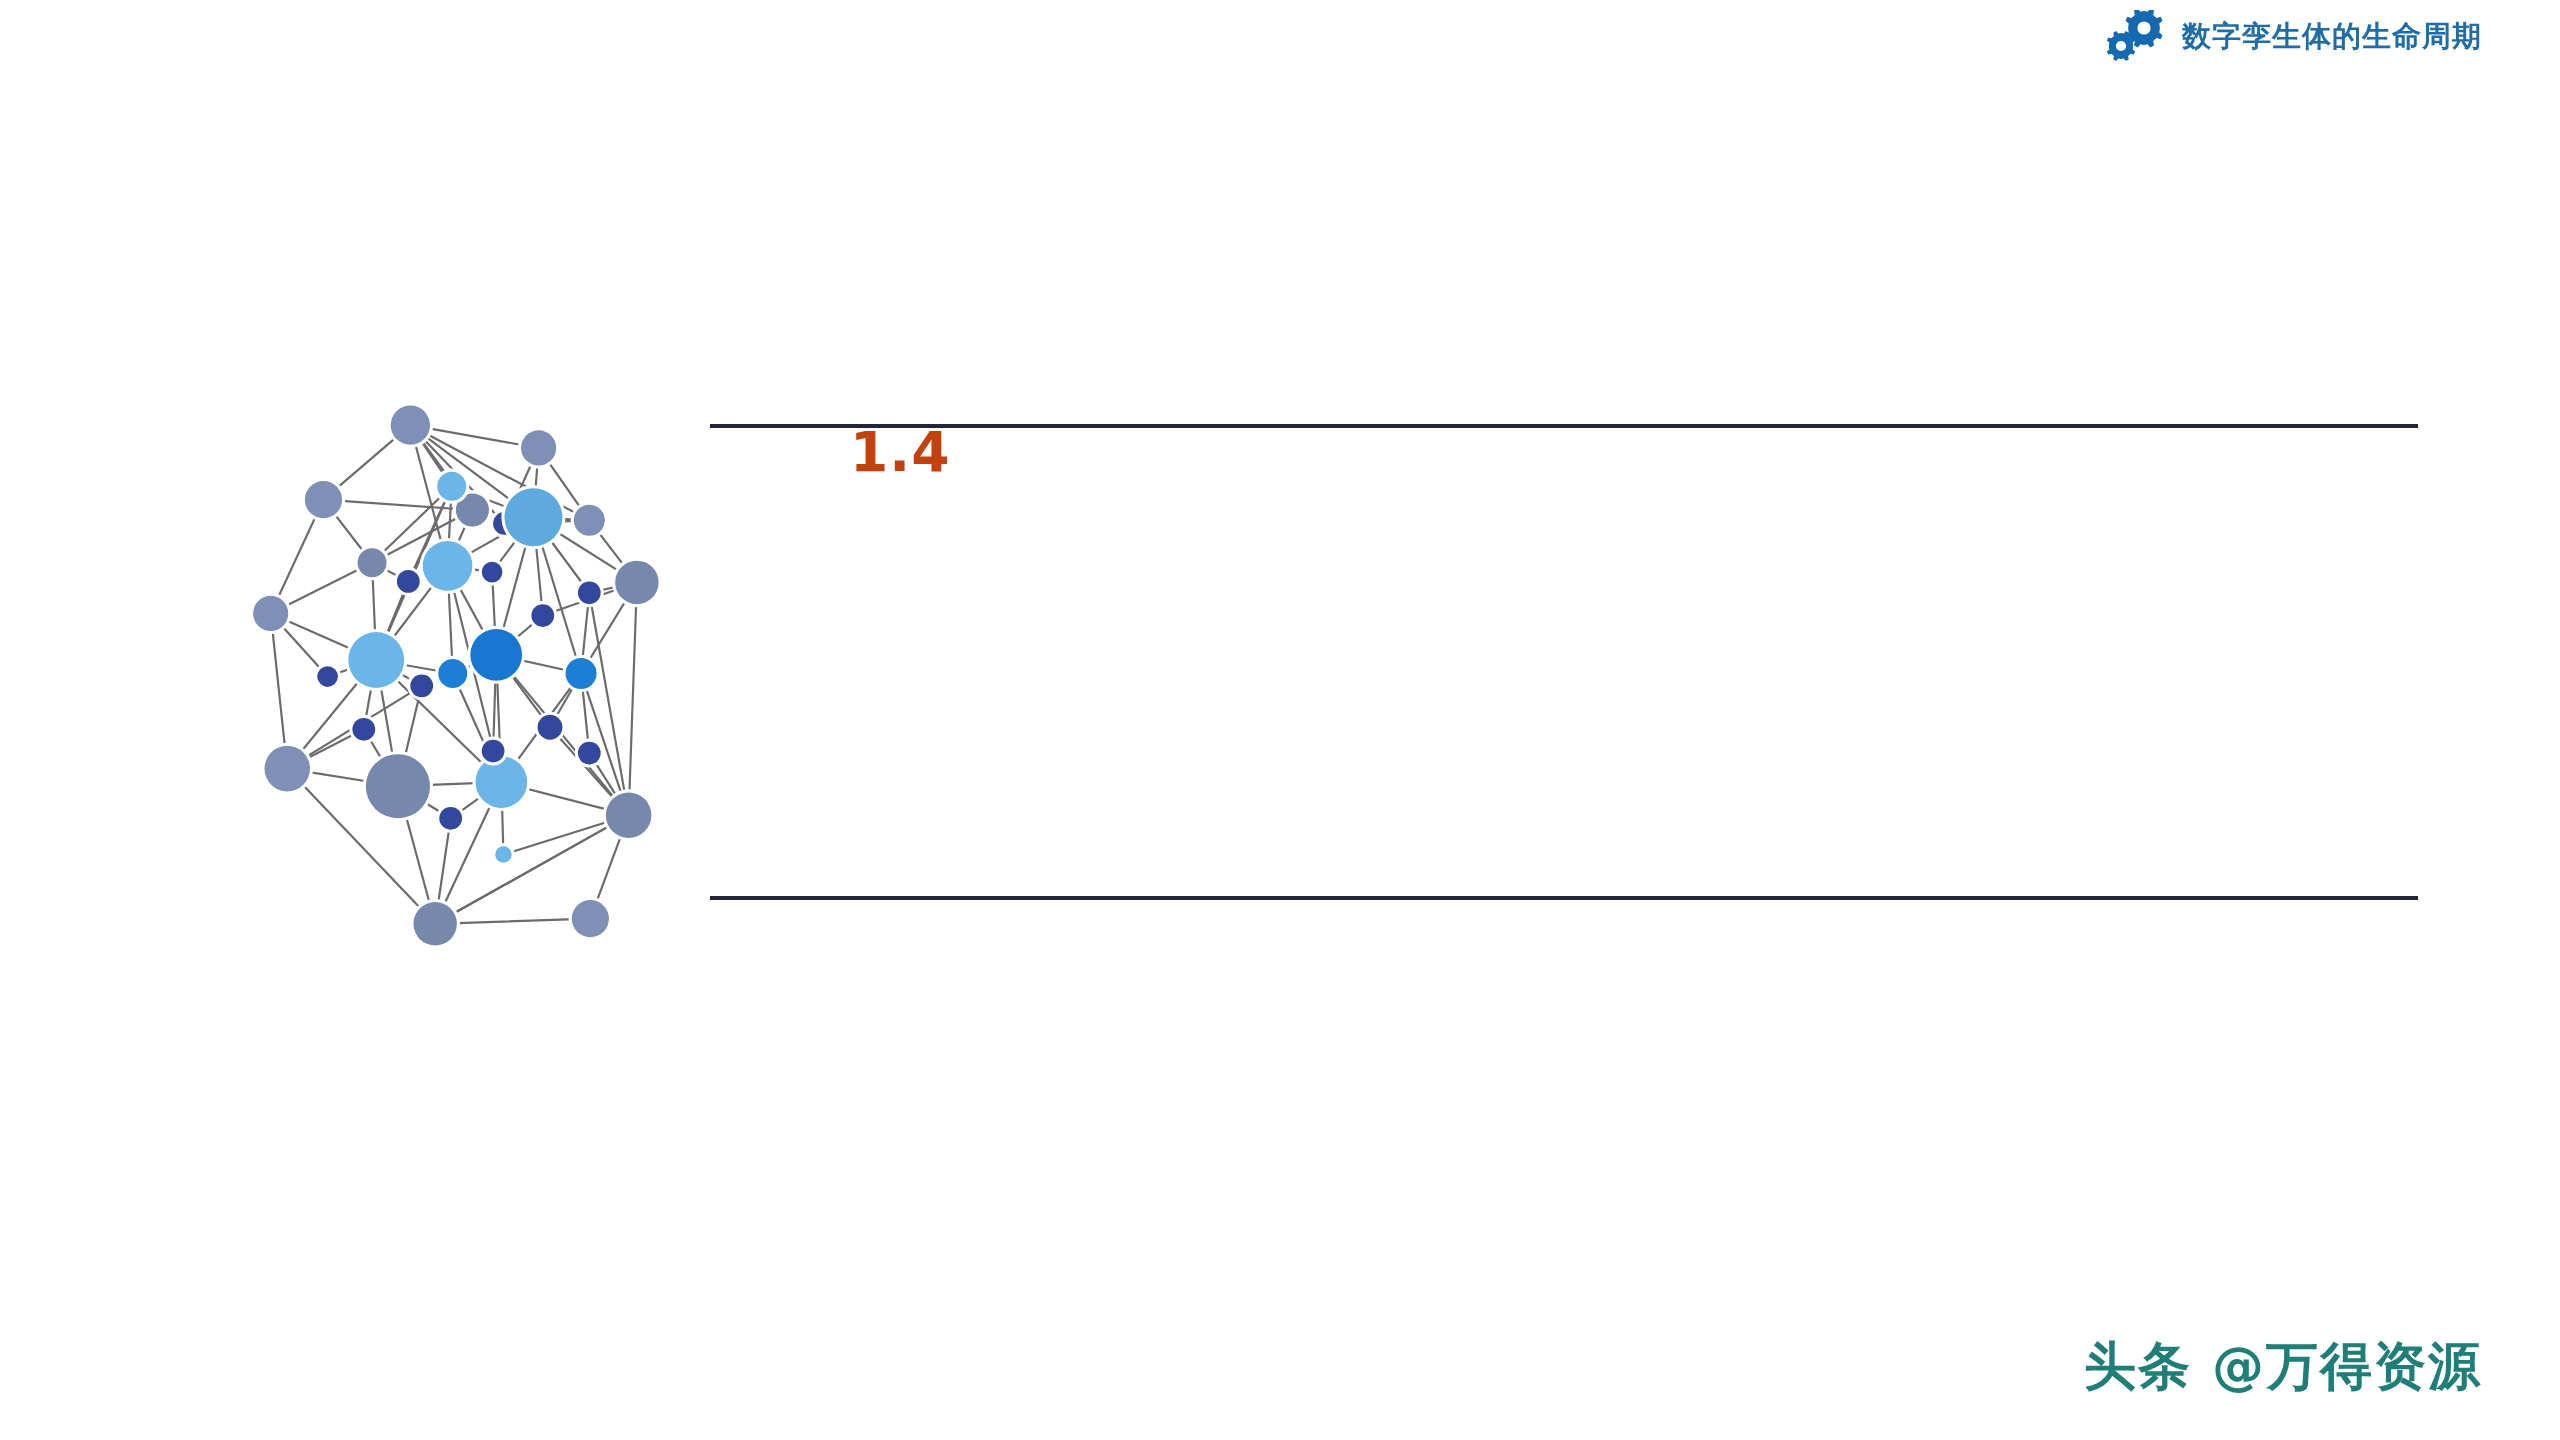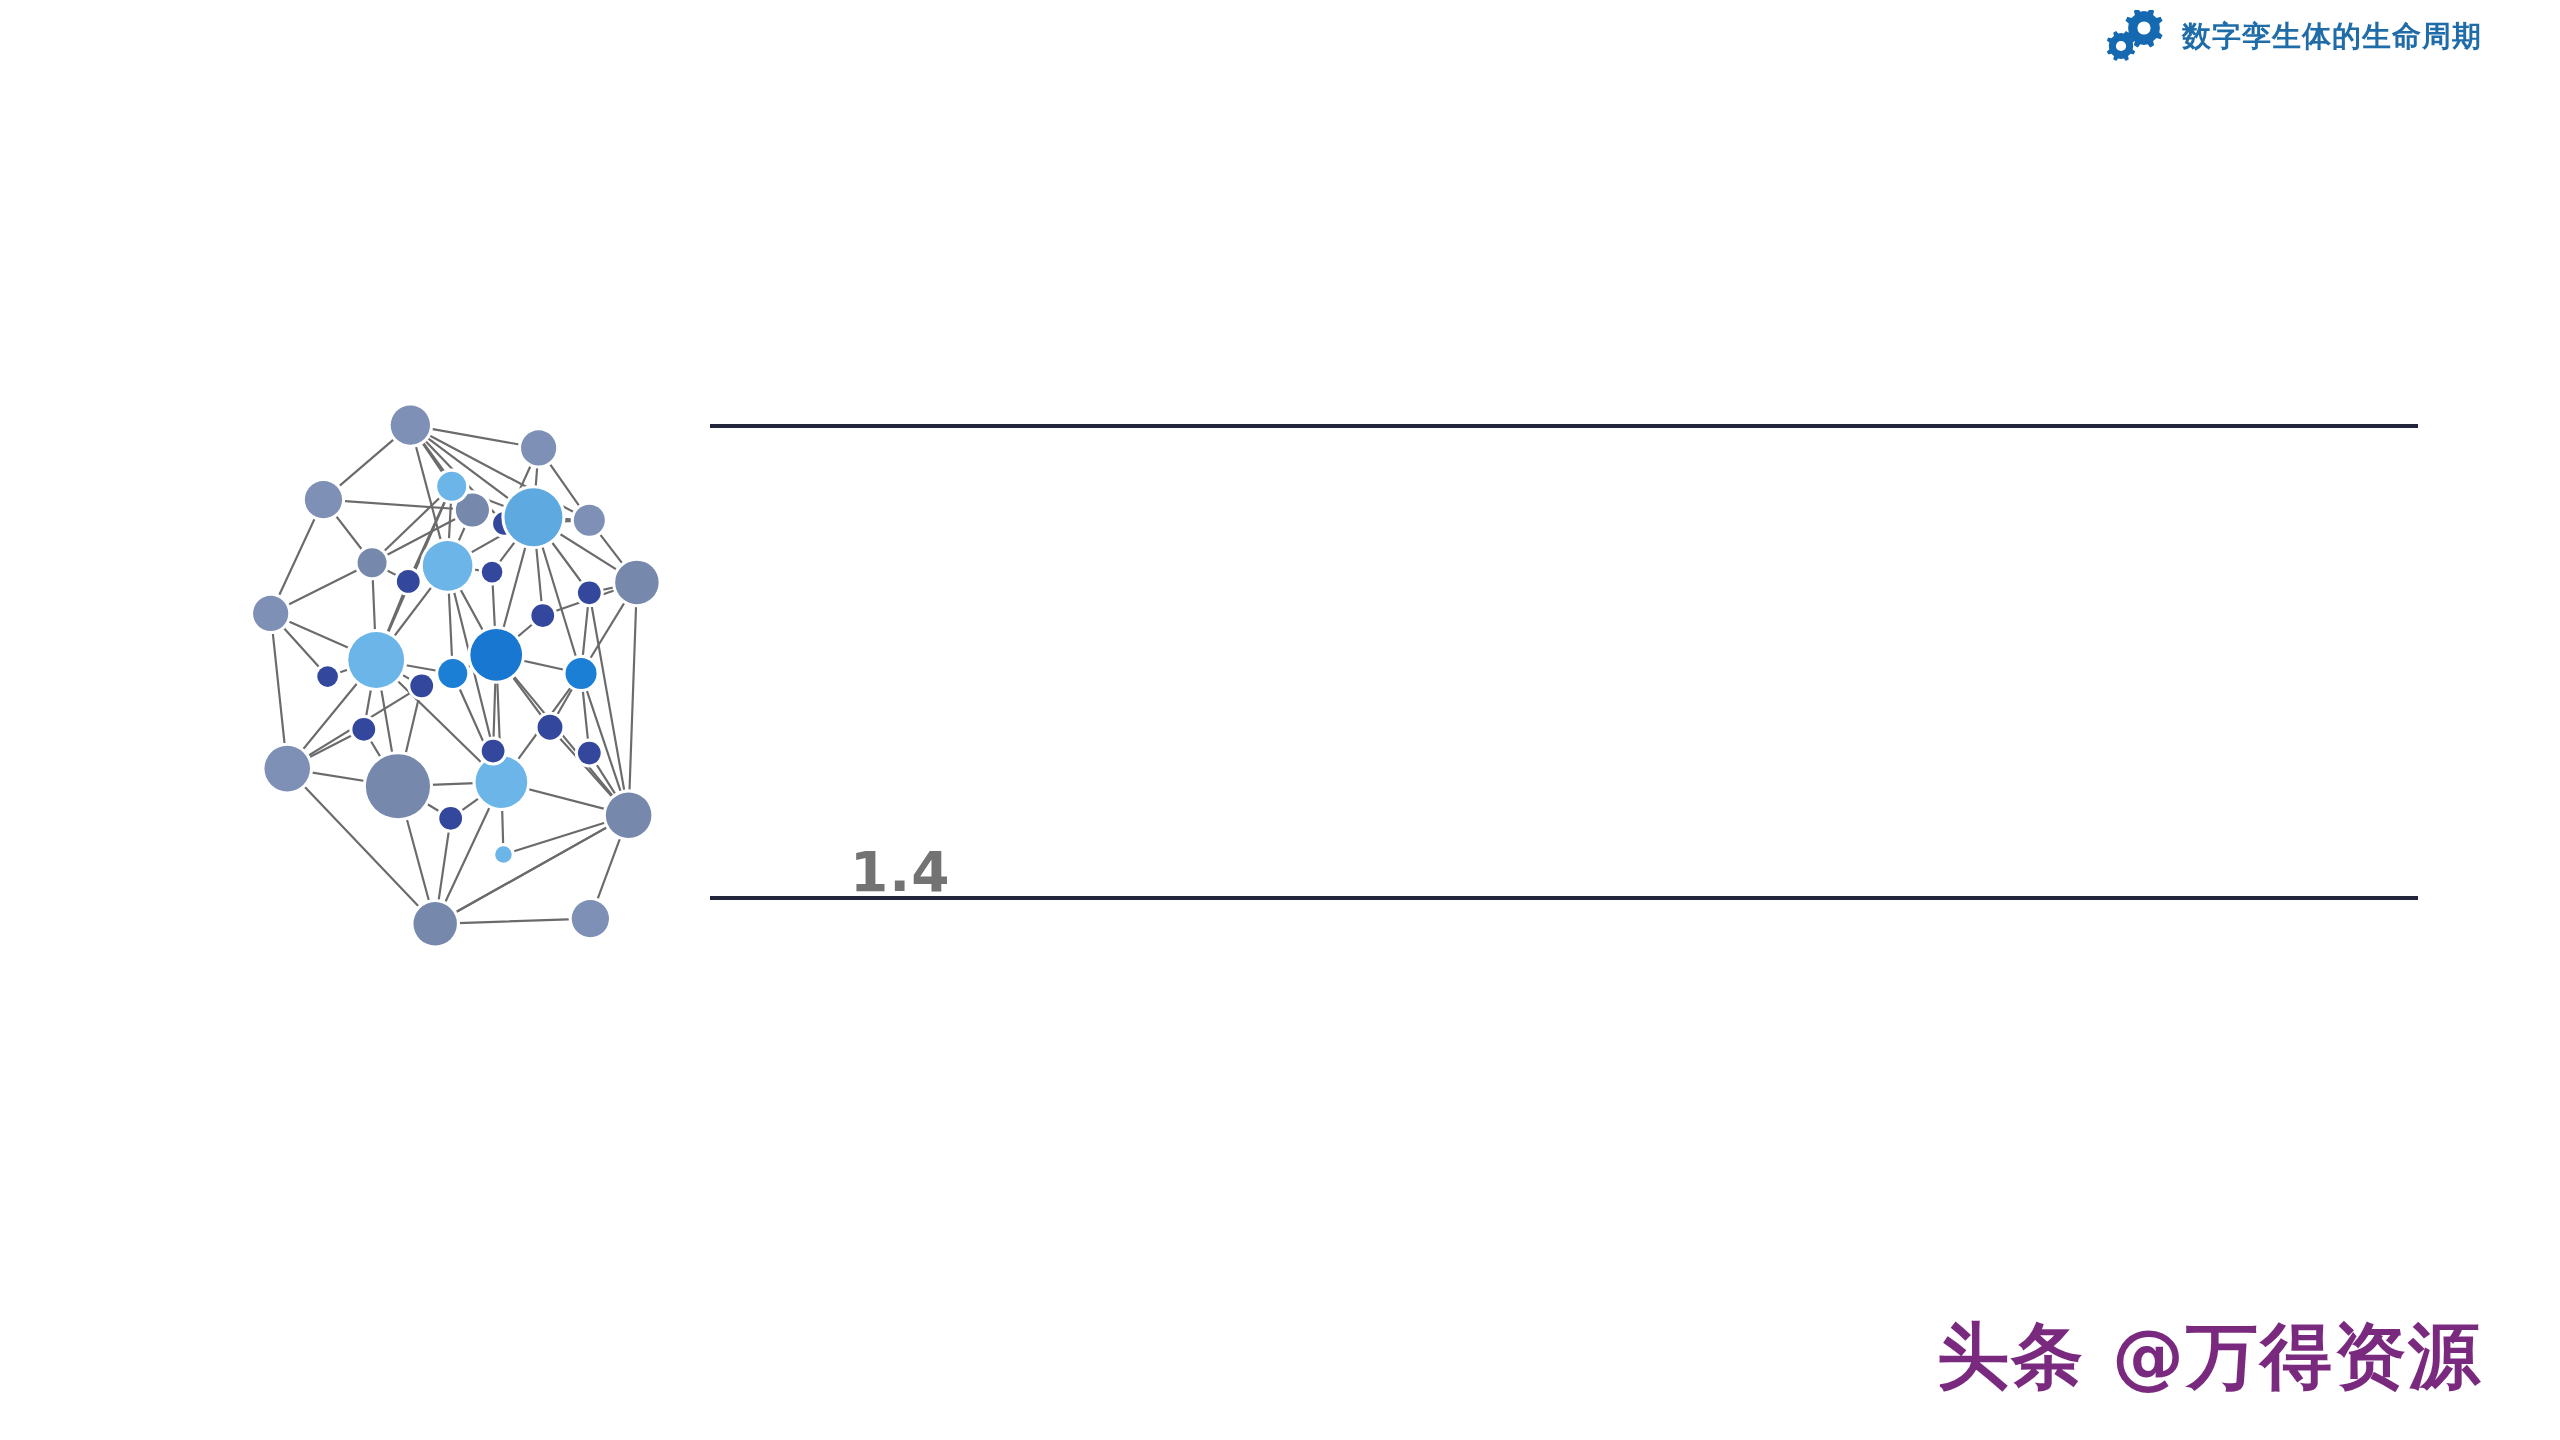--- a/index.html
+++ b/index.html
@@ -82,43 +82,43 @@
   .rule-top { top: 4px; }
   .rule-bottom { bottom: 4px; }
 
   .slide-title {
     position: absolute;
     left: 140px;
     top: 0;
     width: 1560px;
     height: 100%;
     display: flex;
-    align-items: flex-end;
+    align-items: flex-start;
     font-family: "DejaVu Sans", "Liberation Sans", sans-serif;
     font-size: 55px;
     font-weight: 700;
-    color: #737373;
+    color: #c2410c;
     letter-spacing: 1px;
     white-space: nowrap;
   }
   .slide-title .num {
     font-family: "DejaVu Sans", "Liberation Sans", sans-serif;
     font-weight: 700;
     margin-right: 16px;
   }
 
   
   .watermark {
     position: absolute;
     right: 78px;
     bottom: 48px;
     font-family: "DejaVu Sans", "Liberation Sans", sans-serif;
-    font-size: 72px;
+    font-size: 52px;
     font-weight: 700;
-    color: #701a75;
+    color: #0f766e;
     letter-spacing: 2px;
     white-space: nowrap;
     line-height: 1;
     opacity: 0.93;
   }
 </style>
 </head>
 <body>
 
 <div class="header-brand">

